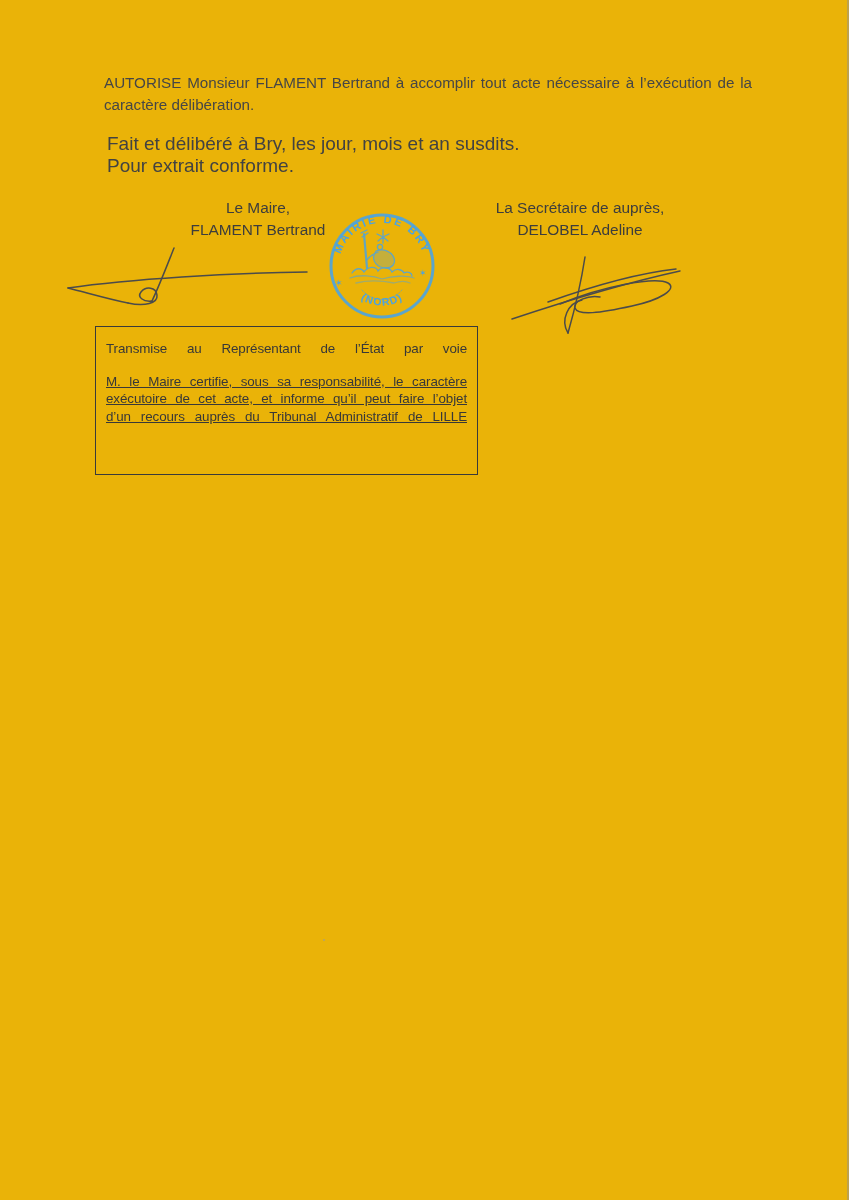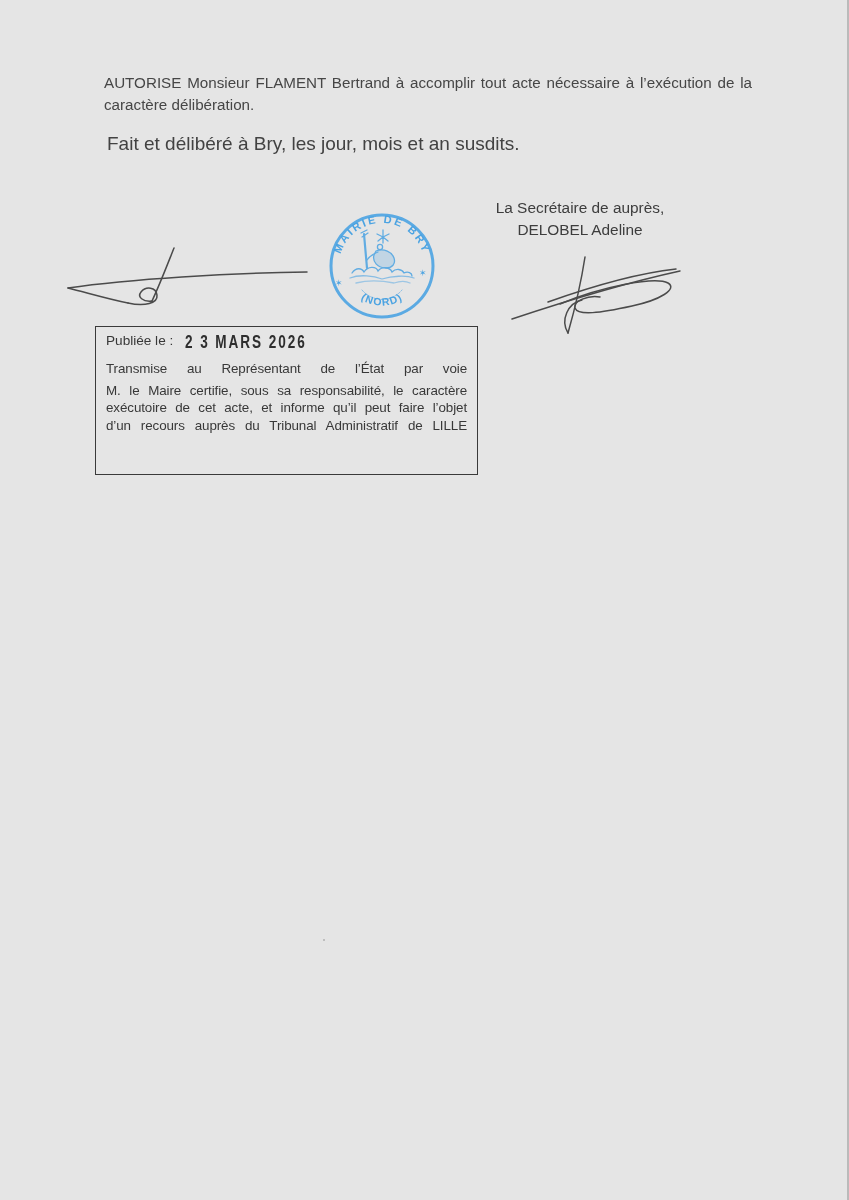--- a/index.html
+++ b/index.html
@@ -1,19 +1,19 @@
 <!DOCTYPE html>
 <html><head>
 <meta charset="utf-8">
 <style>
   html,body{margin:0;padding:0;background:#ffffff;}
   .page{
     position:relative;
     width:849px;height:1200px;
-    background:#e5e5e5;
+    background:#eab308;
     overflow:hidden;
     font-family:"Liberation Sans","DejaVu Sans",sans-serif;
     color:#3e3e3e;
   }
   
   .para-authorize{
     position:absolute;left:104px;top:72px;width:648px;
     font-size:15.2px;line-height:21.5px;color:#464646;
   }
   .jline{text-align:justify;text-align-last:justify;white-space:nowrap;}
@@ -38,39 +38,44 @@
   }
   .pub-header{display:flex;align-items:flex-start;line-height:19px;margin-top:1px;}
   .pub-label{font-size:13.6px;white-space:nowrap;}
   .pub-date{
     display:inline-block;font-size:17px;font-weight:bold;color:#2e2e2e;
     letter-spacing:2.4px;transform:scale(0.8,1.08);transform-origin:left top;
     margin-left:12px;white-space:nowrap;position:relative;top:1px;
   }
   .pub-para{font-size:13.4px;line-height:17.5px;letter-spacing:-0.1px;}
   .pub-para.p1{margin-top:10px;}
-  .pub-para.p2{margin-top:4px;}
+  .pub-para.p2{margin-top:15px;text-decoration:underline;}
   
   .edge-right{position:absolute;right:0;top:0;width:2px;height:100%;background:#8f8f8f;opacity:.5;}
   .speck{position:absolute;width:2px;height:2px;border-radius:50%;background:#9a9a9a;opacity:.7;}
 </style>
 </head>
 <body>
 
 <div class="page">
 
   <div class="para-authorize">
     <div class="jline">AUTORISE Monsieur FLAMENT Bertrand à accomplir tout acte nécessaire à l’exécution de la</div>
     <div class="lline">caractère délibération.</div>
   </div>
 
   <div class="para-closing">
     <div class="lline">Fait et délibéré à Bry, les jour, mois et an susdits.</div>
+    <div class="lline">Pour extrait conforme.</div>
   </div>
 
+  <div class="sigblock left">
+    <div>Le Maire,</div>
+    <div>FLAMENT Bertrand</div>
+  </div>
 
   <div class="sigblock right">
     <div>La Secrétaire de auprès,</div>
     <div>DELOBEL Adeline</div>
   </div>
 
   <svg class="stamp" viewBox="0 0 112 112">
     <g stroke="#4ba3e2" fill="none" stroke-linecap="round">
       <circle cx="56" cy="56" r="51" stroke-width="3" opacity="0.9"></circle>
 
@@ -115,24 +120,20 @@
         <path d="M 472 84 C 520 68 585 48 640 36"></path>
         <path d="M 508 67 C 550 52 600 38 636 34"></path>
         <path d="M 545 22 C 541 48 534 77 528 98"></path>
         <path d="M 520 69 C 560 52 615 41 628 48 C 638 54 620 65 592 71 C 560 78 538 81 535 73 C 533 66 548 60 560 62"></path>
         <path d="M 528 98 C 520 85 528 68 542 65"></path>
       </g>
     </g>
   </svg>
 
   <div class="pubbox">
-    <div class="pub-header">
-      <span class="pub-label">Publiée le :</span>
-      <span class="pub-date">2 3 MARS 2026</span>
-    </div>
     <div class="pub-para p1">
       <div class="jline">Transmise au Représentant de l’État par voie</div>
     </div>
     <div class="pub-para p2">
       <div class="jline">M. le Maire certifie, sous sa responsabilité, le caractère</div>
       <div class="jline">exécutoire de cet acte, et informe qu’il peut faire l’objet</div>
       <div class="jline">d’un recours auprès du Tribunal Administratif de LILLE</div>
     </div>
   </div>
 

